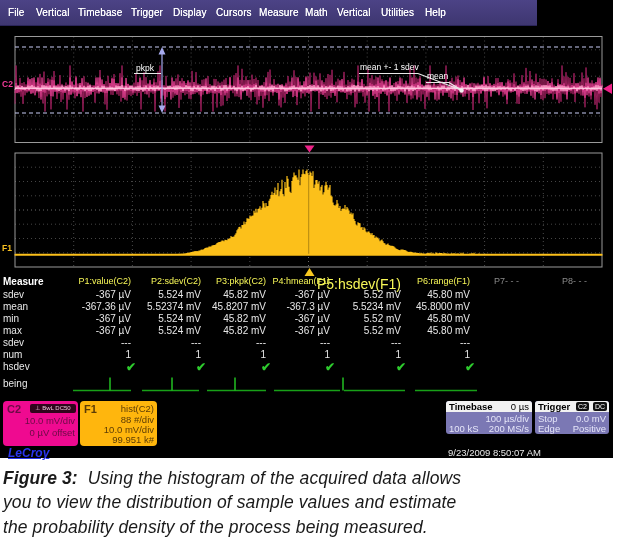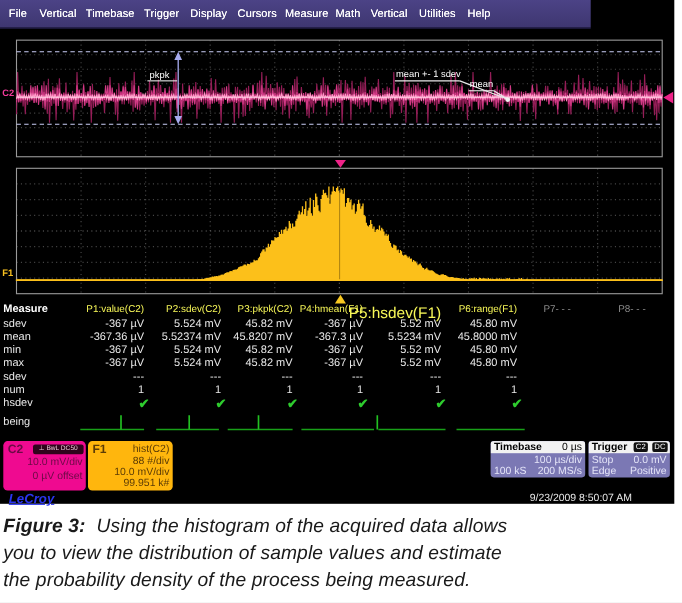--- a/index.html
+++ b/index.html
@@ -209,13 +209,13 @@
       <span class="ll" style="font-weight:bold">Trigger</span>
   <span style="position:absolute;right:20px;top:1px;background:#111;color:#fff;font-size:7px;padding:0 2px;border-radius:2px;line-height:9px">C2</span>
   <span style="position:absolute;right:2px;top:1px;background:#111;color:#fff;font-size:7px;padding:0 2px;border-radius:2px;line-height:9px">DC</span>
     </div>
  <span class="ll" style="top:12px">Stop</span>
     <span class="rr" style="top:12px">0.0 mV</span>
  <span class="ll" style="top:22px">Edge</span>
     <span class="rr" style="top:22px">Positive</span>
 </div>
 <div style="position:absolute;left:8px;top:446px;color:#2a35f0;font-size:12px;font-weight:bold;font-style:italic;text-decoration:underline">LeCroy</div>
-<div style="position:absolute;left:448px;top:447px;width:160px;text-align:center;color:#e8e8e8;font-size:9.5px">9/23/2009 8:50:07 AM</div>
+<div style="position:absolute;left:448px;top:447px;width:160px;text-align:left;color:#e8e8e8;font-size:9.5px">9/23/2009 8:50:07 AM</div>
 <div id="caption"><b>Figure 3:</b>&nbsp; Using the histogram of the acquired data allows<br>you to view the distribution of sample values and estimate<br>the probability density of the process being measured.</div>
 </body></html>

